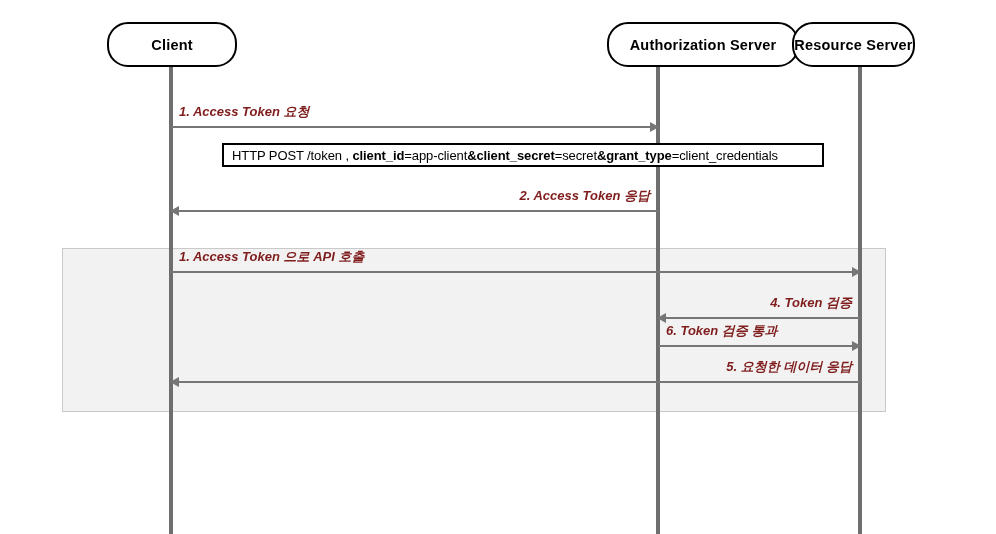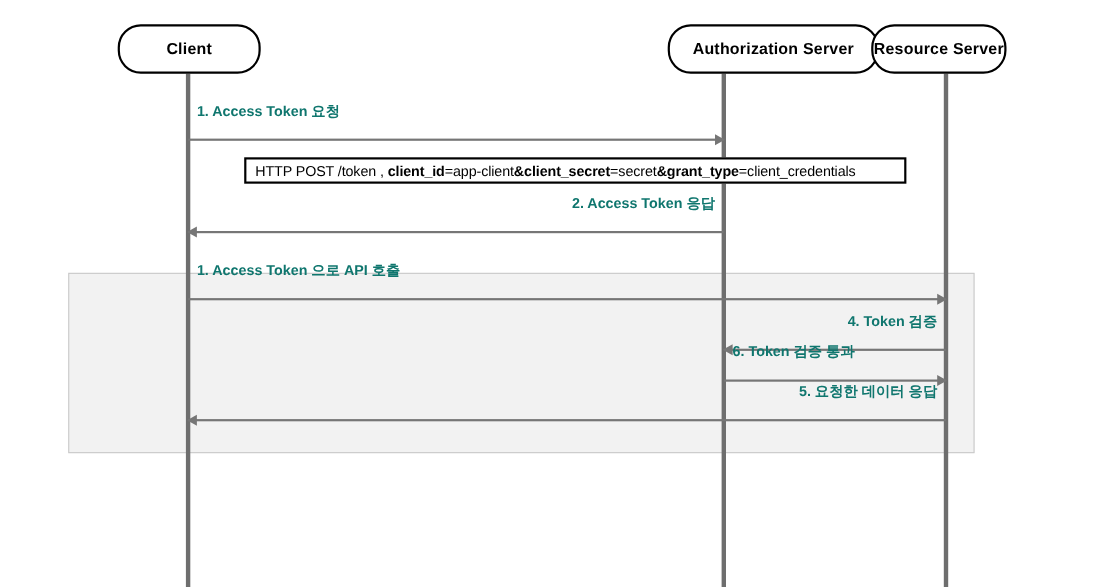--- a/index.html
+++ b/index.html
@@ -90,25 +90,26 @@
   .arrowhead.right {
     right: -1px;
     border-left: 9px solid #767676;
   }
   .arrowhead.left {
     left: -1px;
     border-right: 9px solid #767676;
   }
   .msg-label {
     position: absolute;
-    bottom: 16px;
+    bottom: 5px;
     font-size: 13px;
     font-weight: bold;
-    color: #0f766e;
+    color: #7f1d1d;
     white-space: nowrap;
+    font-style: italic;
   }
   .msg-label.lbl-left  { left: 8px; }
   .msg-label.lbl-right { right: 8px; text-align: center; }
 
   
   .note-box {
     position: absolute;
     box-sizing: border-box;
     border: 2.5px solid #000000;
     background: #ffffff;

